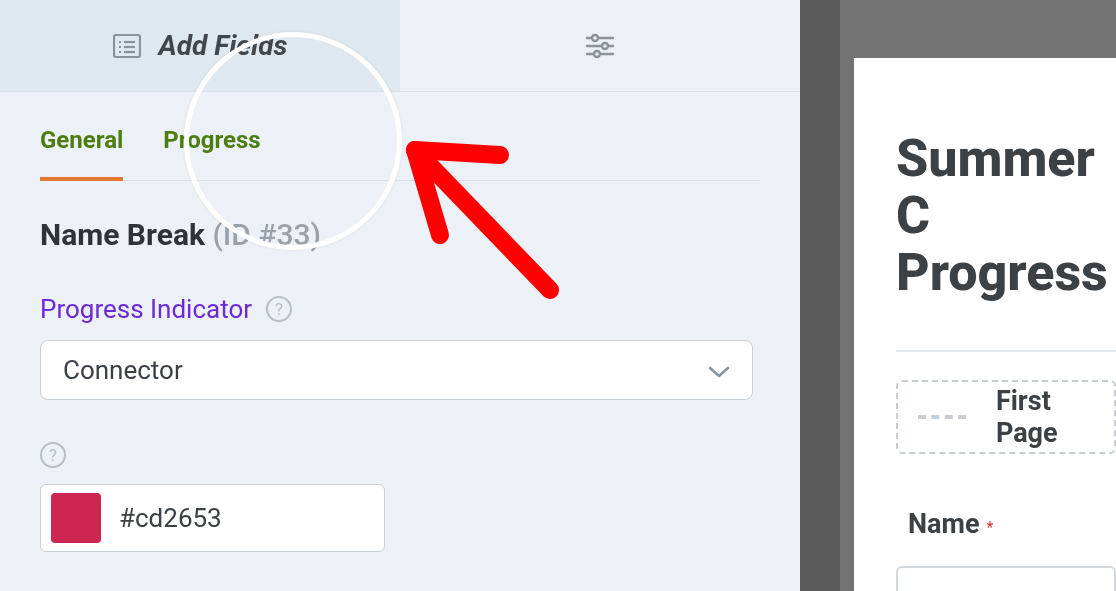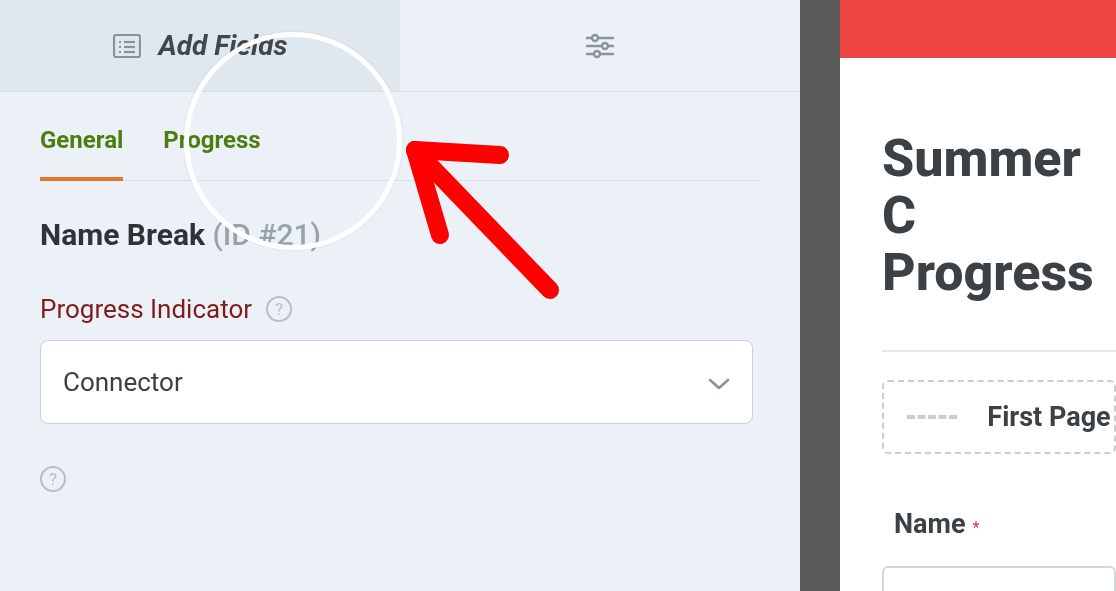--- a/index.html
+++ b/index.html
@@ -87,40 +87,40 @@
     margin-top: 42px;
   }
   .field-label-row {
     display: flex;
     align-items: center;
     gap: 14px;
     margin-bottom: 16px;
   }
   .field-label {
     font-size: 26px;
-    color: #7f1d1d;
+    color: #6d28d9;
   }
   .help-icon {
     width: 26px; height: 26px;
     border: 2px solid #b7bfc6;
     border-radius: 50%;
     color: #b7bfc6;
     font-size: 17px;
     display: flex;
     align-items: center;
     justify-content: center;
     cursor: pointer;
   }
   .select-wrap {
     position: relative;
     width: 713px;
   }
   .select {
     width: 100%;
-    height: 84px;
+    height: 60px;
     background: #fff;
     border: 1px solid #c9d0d6;
     border-radius: 8px;
     padding: 0 22px;
     font-size: 26px;
     color: #3a4046;
     display: flex;
     align-items: center;
     justify-content: space-between;
     cursor: pointer;
@@ -147,24 +147,25 @@
     font-size: 26px;
     color: #3a4046;
   }
   
   .preview-gutter {
     flex: 0 0 40px;
     background: #5a5a5a;
   }
   .preview {
     flex: 1;
-    background: #ef4444;
+    background: #737373;
     display: flex;
     flex-direction: column;
     padding-top: 58px;
+    padding-left: 14px;
   }
   .preview-card {
     background: #fff;
     margin-left: 0;
     flex:1;
     padding: 72px 0 0 42px;
     position: relative;
   }
   .form-title {
     font-size: 52px;
@@ -278,21 +279,21 @@
         </div>
         <div class="sub-tab">
           <span>Progress</span>
         </div>
       </div>
     </div>
 
     <div class="section">
       <div class="section-title">
         <span>Name Break</span>
-        <span class="muted">(ID #21)</span>
+        <span class="muted">(ID #33)</span>
       </div>
 
       <div class="field-block">
         <div class="field-label-row">
           <span class="field-label">Progress Indicator</span>
           <span class="help-icon">?</span>
         </div>
         <div class="select-wrap">
           <div class="select">
             <span>Connector</span>
@@ -302,20 +303,24 @@
               </svg>
             </span>
           </div>
         </div>
       </div>
 
       <div class="field-block">
         <div class="field-label-row">
           <span class="help-icon">?</span>
         </div>
+        <div class="color-input">
+          <div class="swatch" style="background:#cd2653"></div>
+          <span class="color-text">#cd2653</span>
+        </div>
       </div>
     </div>
 
     <div class="annotation">
       <div class="circle-highlight"></div>
       <svg width="800" height="400" style="position:absolute;top:0;left:0;">
         <g stroke="#ff0000" stroke-width="18" stroke-linecap="round" fill="none">
 
           <path d="M 550 290 L 415 150"></path>
 

